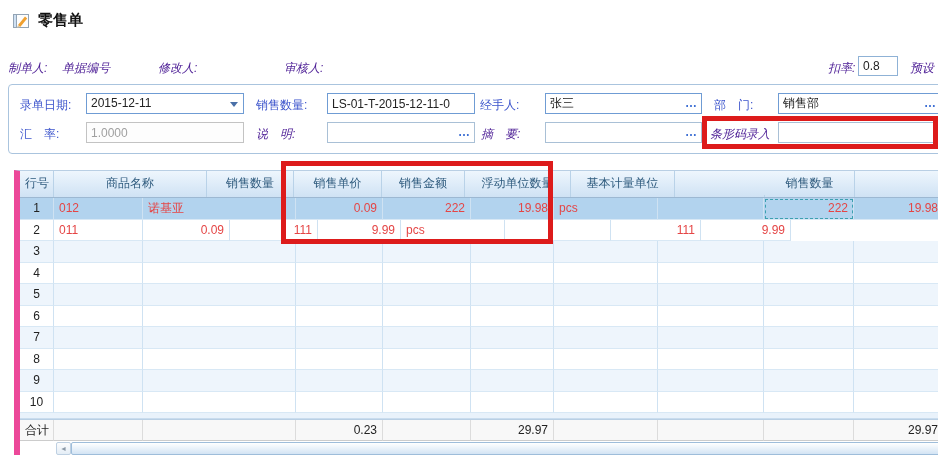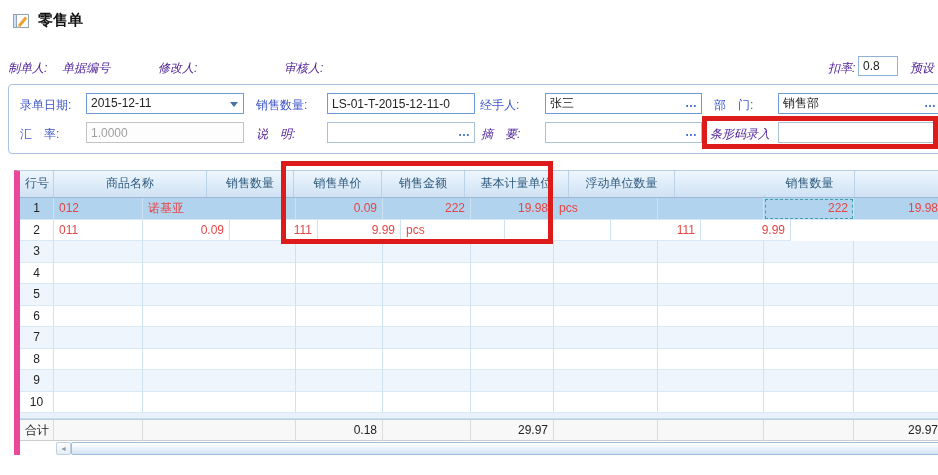--- a/index.html
+++ b/index.html
@@ -172,22 +172,22 @@
 <span class="abs lbl-dark f-lbl-r2 l-barcode">条形码录入</span>
 <input class="inp inp-soft in-barcode" value="" style="">
 
 <div class="grid">
     <div class="g-row g-header">
       <div class="g-cell" style="width: 34px;">行号</div>
       <div class="g-cell" style="width: 153px;">商品名称</div>
       <div class="g-cell" style="width: 87px;">销售数量</div>
       <div class="g-cell" style="width: 88px;">销售单价</div>
       <div class="g-cell" style="width: 83px;">销售金额</div>
+      <div class="g-cell" style="width: 106px;">浮动单位数量</div>
       <div class="g-cell" style="width: 104px;">基本计量单位</div>
-      <div class="g-cell" style="width: 106px;">浮动单位数量</div>
       <div class="g-cell" style="width: 90px; margin-top: 24px;">折后单价</div>
       <div class="g-cell" style="width: 90px;">销售数量</div>
     </div>
     <div class="g-row row-sel">
       <div class="g-cell a-center" style="width: 34px;">1</div>
       <div class="g-cell a-left red-txt" style="width: 89px;">012</div>
       <div class="g-cell a-left red-txt" style="width: 153px;">诺基亚</div>
       <div class="g-cell a-right red-txt" style="width: 87px;">0.09</div>
       <div class="g-cell a-right red-txt" style="width: 88px;">222</div>
       <div class="g-cell a-right red-txt" style="width: 83px;">19.98</div>
@@ -301,21 +301,21 @@
       <div class="g-cell a-left" style="width: 104px;"></div>
       <div class="g-cell a-right" style="width: 106px;"></div>
       <div class="g-cell a-right" style="width: 90px;"></div>
       <div class="g-cell a-right" style="width: 90px;"></div>
     </div>
     <div class="g-strip"></div>
     <div class="g-row g-total">
       <div class="g-cell a-center" style="width: 34px;">合计</div>
       <div class="g-cell a-left" style="width: 89px;"></div>
       <div class="g-cell a-left" style="width: 153px;"></div>
-      <div class="g-cell a-right" style="width: 87px;">0.18</div>
+      <div class="g-cell a-right" style="width: 87px;">0.23</div>
       <div class="g-cell a-right" style="width: 88px;"></div>
       <div class="g-cell a-right" style="width: 83px;">29.97</div>
       <div class="g-cell a-left" style="width: 104px;"></div>
       <div class="g-cell a-right" style="width: 106px;"></div>
       <div class="g-cell a-right" style="width: 90px;"></div>
       <div class="g-cell a-right" style="width: 90px;">29.97</div>
     </div>
     <div class="hscroll">
       <div class="hs-gap"></div>
       <div class="hs-btn">◄</div>

